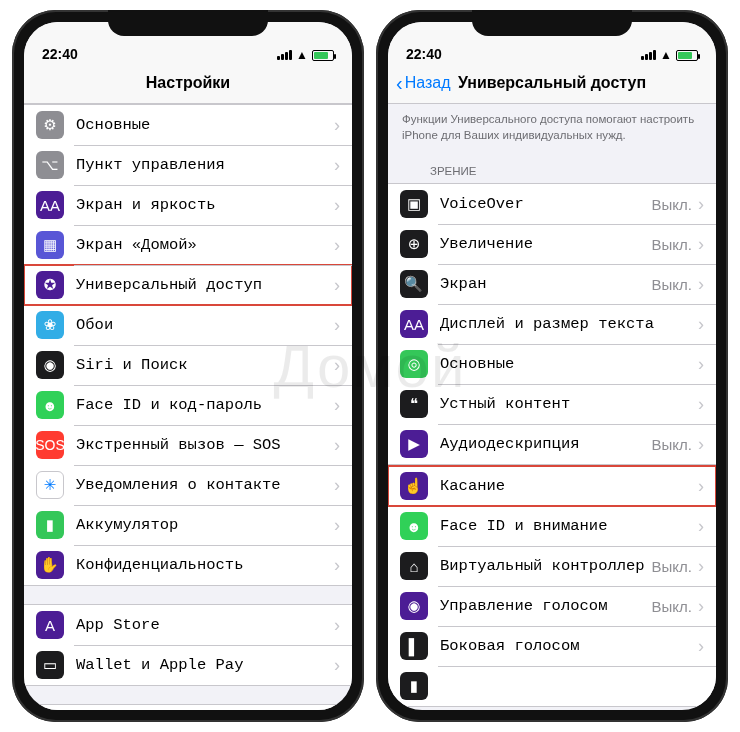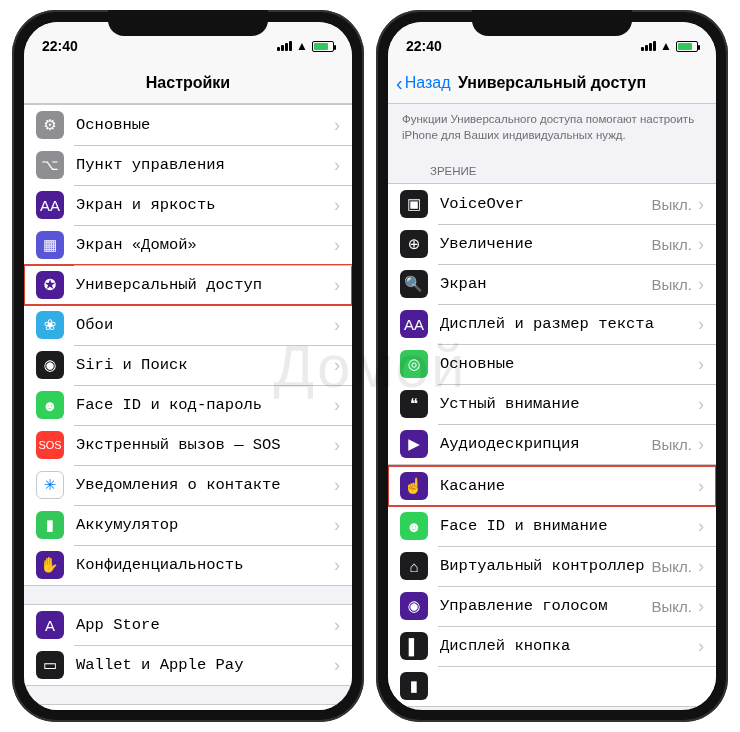--- a/index.html
+++ b/index.html
@@ -41,21 +41,21 @@
     position: absolute;
     top: 0; left: 50%; transform: translateX(-50%);
     width: 160px; height: 26px;
     background: #111;
     border-bottom-left-radius: 16px;
     border-bottom-right-radius: 16px;
     z-index: 5;
   }
   .status-bar {
     height: 40px;
-    display: flex; justify-content: space-between; align-items: center;
+    display: flex; justify-content: space-between; align-items: flex-end;
     padding: 8px 18px 0 18px;
     font-size: 14px; font-weight: 600;
     background: #f8f8f8;
   }
   .status-right { display: flex; gap: 4px; align-items: center; font-size: 12px; }
   .nav-bar {
     height: 42px;
     display: flex; align-items: center; justify-content: center;
     background: #f8f8f8;
     border-bottom: 0.5px solid #c8c7cc;
@@ -190,21 +190,21 @@
             <div class="ic c-dark">◉</div>
             <div class="label">Siri и Поиск</div>
             <div class="chevron">›</div>
           </div>
           <div class="row">
             <div class="ic c-face">☻</div>
             <div class="label">Face ID и код-пароль</div>
             <div class="chevron">›</div>
           </div>
           <div class="row">
-            <div class="ic c-red" style="font-size: 11px;">SOS</div>
+            <div class="ic c-red" style="font-size: 14px;">SOS</div>
             <div class="label">Экстренный вызов — SOS</div>
             <div class="chevron">›</div>
           </div>
           <div class="row">
             <div class="ic c-white">✳</div>
             <div class="label">Уведомления о контакте</div>
             <div class="chevron">›</div>
           </div>
           <div class="row">
             <div class="ic c-green">▮</div>
@@ -288,21 +288,21 @@
             <div class="label">Дисплей и размер текста</div>
             <div class="chevron">›</div>
           </div>
           <div class="row">
             <div class="ic c-green">◎</div>
             <div class="label">Основные</div>
             <div class="chevron">›</div>
           </div>
           <div class="row">
             <div class="ic c-dark">❝</div>
-            <div class="label">Устный внимание</div>
+            <div class="label">Устный контент</div>
             <div class="chevron">›</div>
           </div>
           <div class="row">
             <div class="ic c-blue">▶</div>
             <div class="label">Аудиодескрипция</div>
             <div class="value">Выкл.</div>
             <div class="chevron">›</div>
           </div>
         </div>
         <div class="group tight">
@@ -323,21 +323,21 @@
             <div class="chevron">›</div>
           </div>
           <div class="row">
             <div class="ic c-blue">◉</div>
             <div class="label">Управление голосом</div>
             <div class="value">Выкл.</div>
             <div class="chevron">›</div>
           </div>
           <div class="row">
             <div class="ic c-dark">▌</div>
-            <div class="label">Дисплей кнопка</div>
+            <div class="label">Боковая голосом</div>
             <div class="chevron">›</div>
           </div>
           <div class="row">
             <div class="ic c-tv">▮</div>
           </div>
         </div>
       </div>
   </div>
 </div>
 

